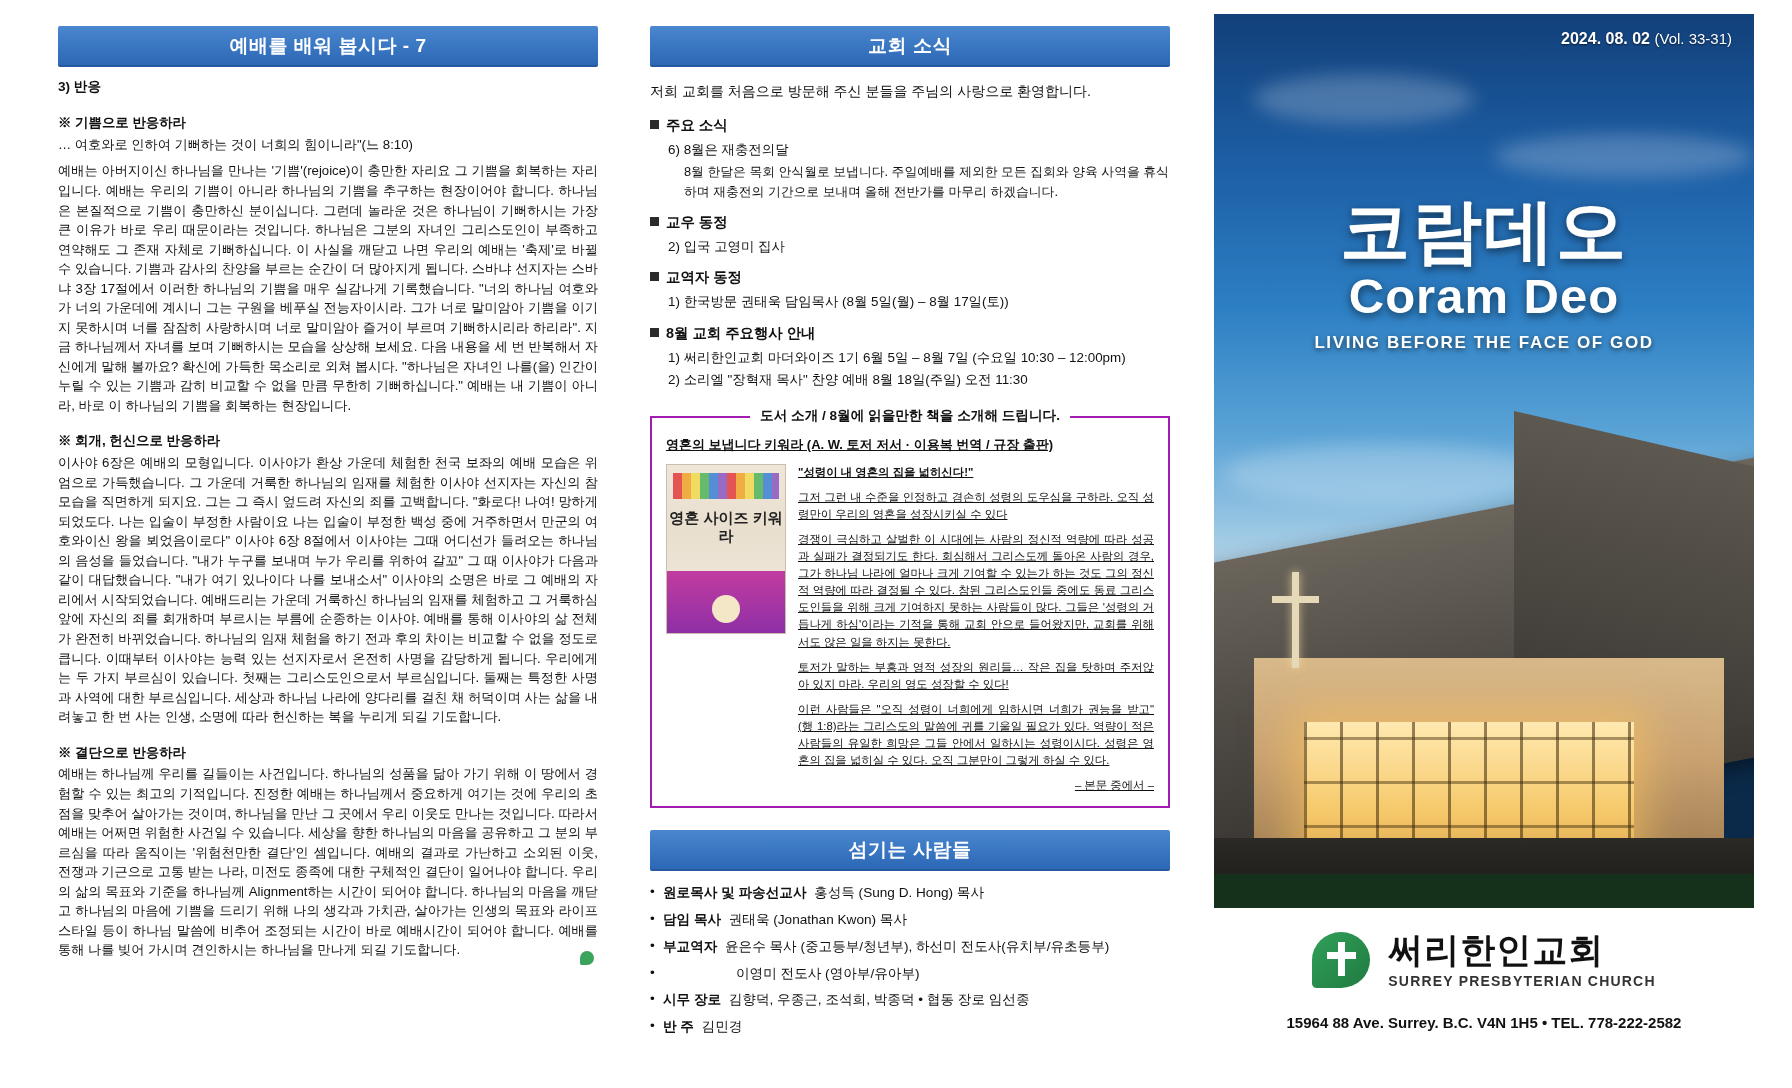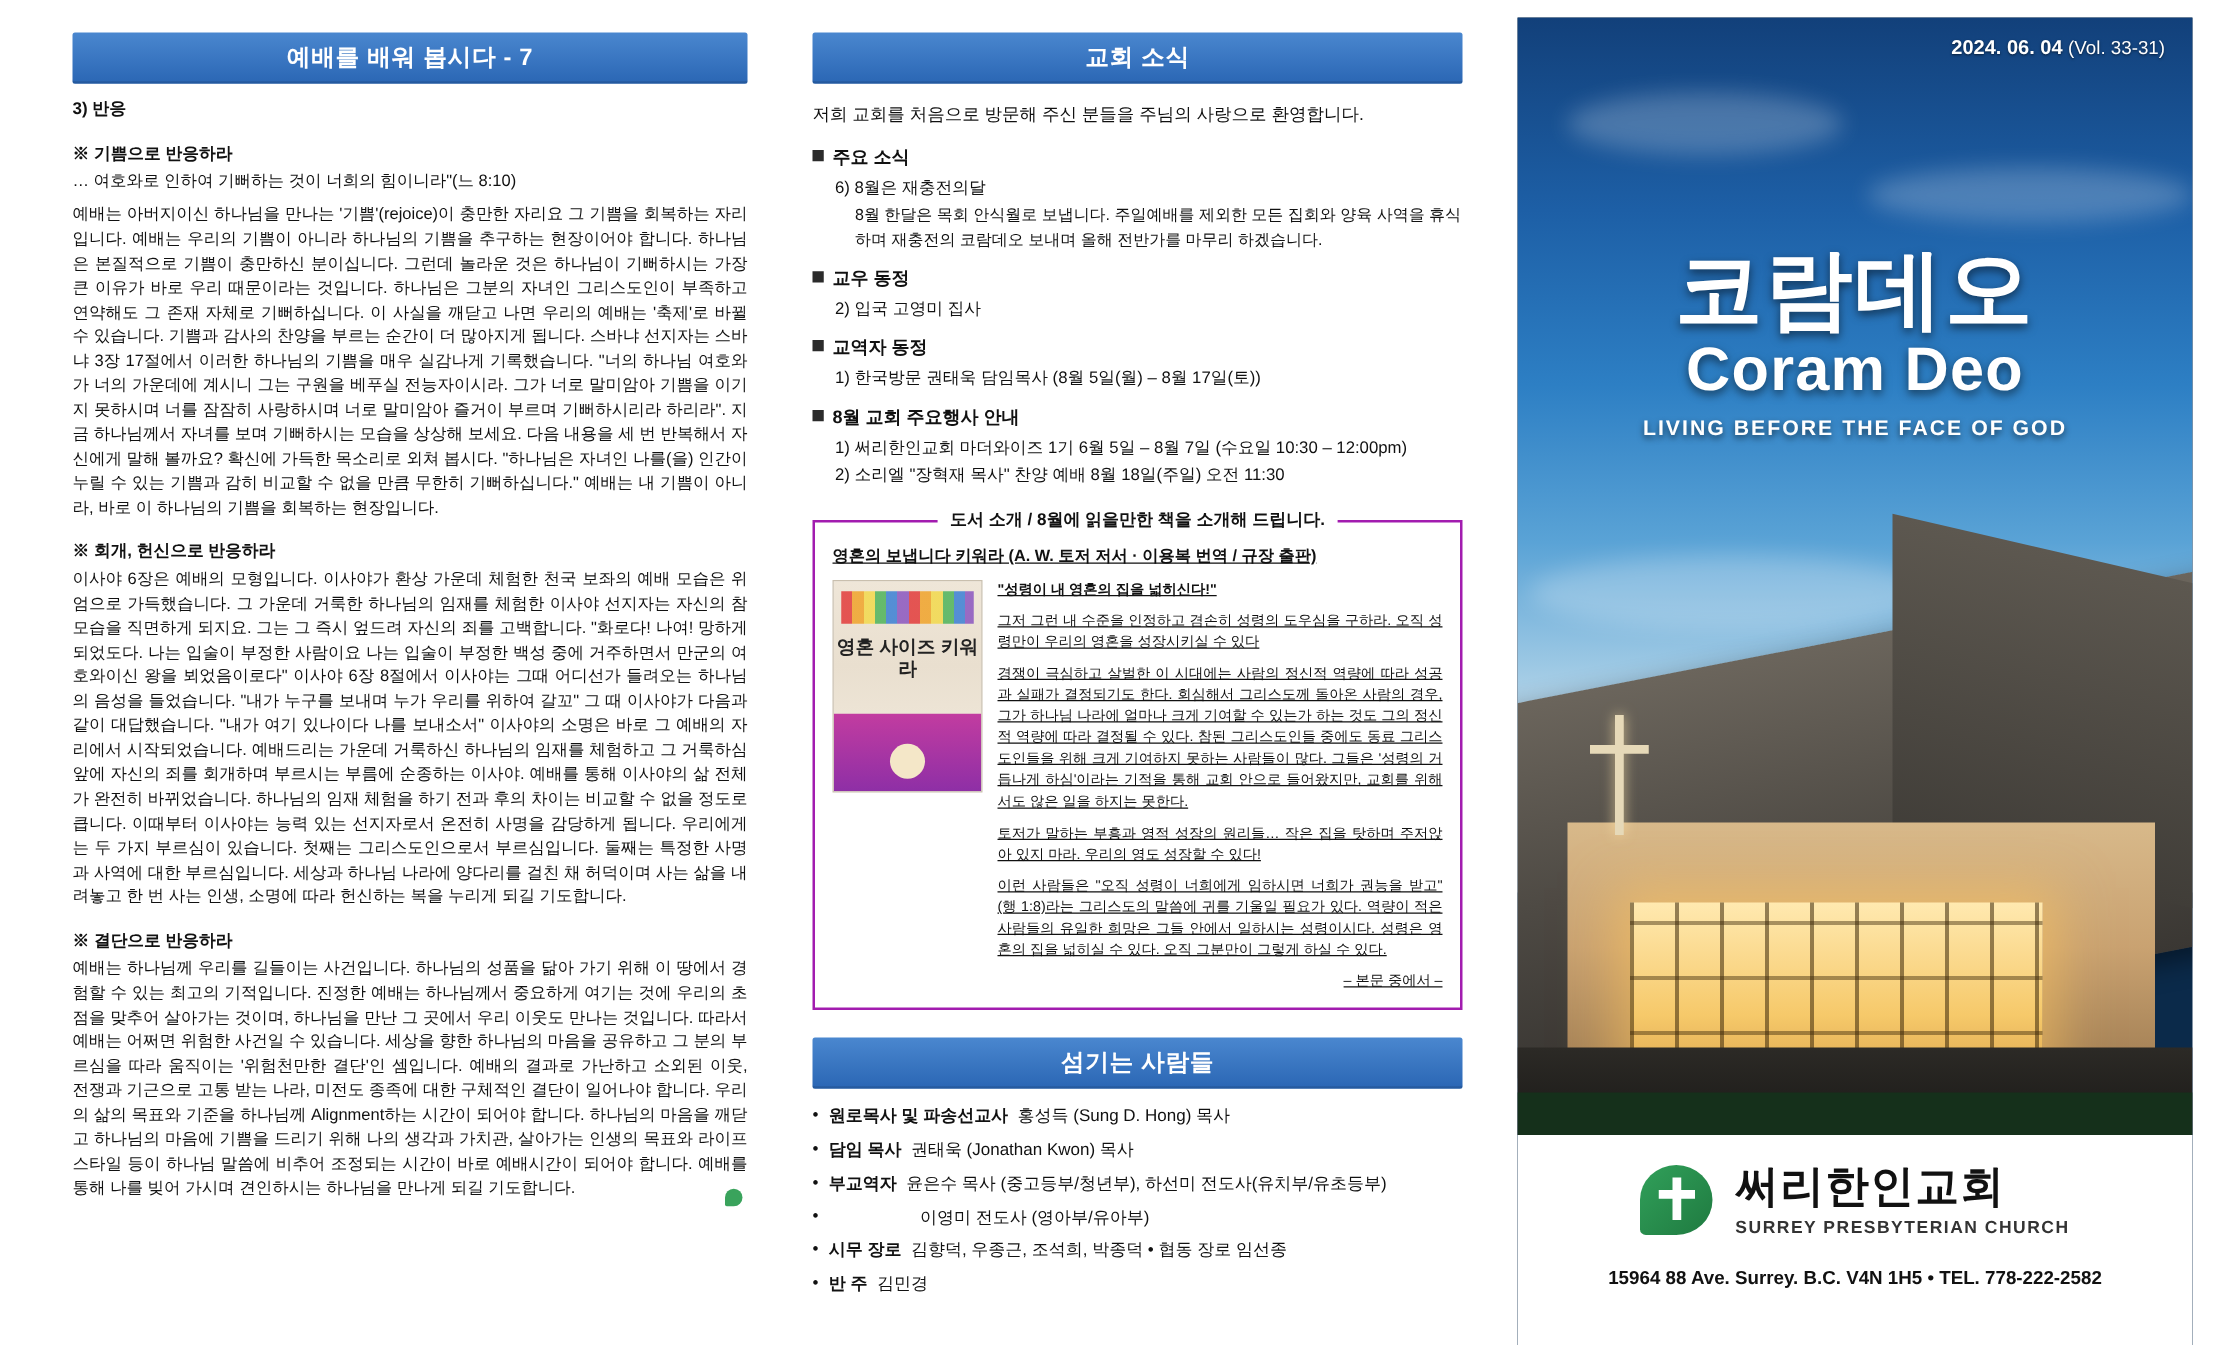--- a/index.html
+++ b/index.html
@@ -180,21 +180,21 @@
     </div>
   </div>
 
   <div class="col col2">
     <div class="bar gradient">교회 소식</div>
     <div class="intro">저희 교회를 처음으로 방문해 주신 분들을 주님의 사랑으로 환영합니다.</div>
 
     <div>
       <div class="sec-h"><span class="sq"></span><span>주요 소식</span></div>
       <div class="item">6) 8월은 재충전의달</div>
-      <div class="item2">8월 한달은 목회 안식월로 보냅니다. 주일예배를 제외한 모든 집회와 양육 사역을 휴식하며 재충전의 코람데오 보내며 올해 전반가를 마무리 하겠습니다.</div>
+      <div class="item2">8월 한달은 목회 안식월로 보냅니다. 주일예배를 제외한 모든 집회와 양육 사역을 휴식하며 재충전의 기간으로 보내며 올해 전반가를 마무리 하겠습니다.</div>
     </div>
 
     <div>
       <div class="sec-h"><span class="sq"></span><span>교우 동정</span></div>
       <div class="item">2) 입국  고영미 집사</div>
     </div>
 
     <div>
       <div class="sec-h"><span class="sq"></span><span>교역자 동정</span></div>
       <div class="item">1) 한국방문  권태욱 담임목사 (8월 5일(월) – 8월 17일(토))</div>
@@ -250,21 +250,21 @@
       <div class="roof"></div>
       <div class="roof2"></div>
       <div class="wall"></div>
       <div class="glass"></div>
       <div class="cross"></div>
     </div>
     <div class="ground"></div>
     <div class="lawn"></div>
 
     <div class="date">
-      <span>2024. 06. 04</span>
+      <span>2024. 08. 02</span>
       <span class="vol">(Vol. 33-31)</span>
     </div>
 
     <div class="logo-wrap">
       <div class="logo-kr">코람데오</div>
       <div class="logo-en">Coram Deo</div>
       <div class="logo-tag">LIVING BEFORE THE FACE OF GOD</div>
     </div>
 
     <div class="footer">

